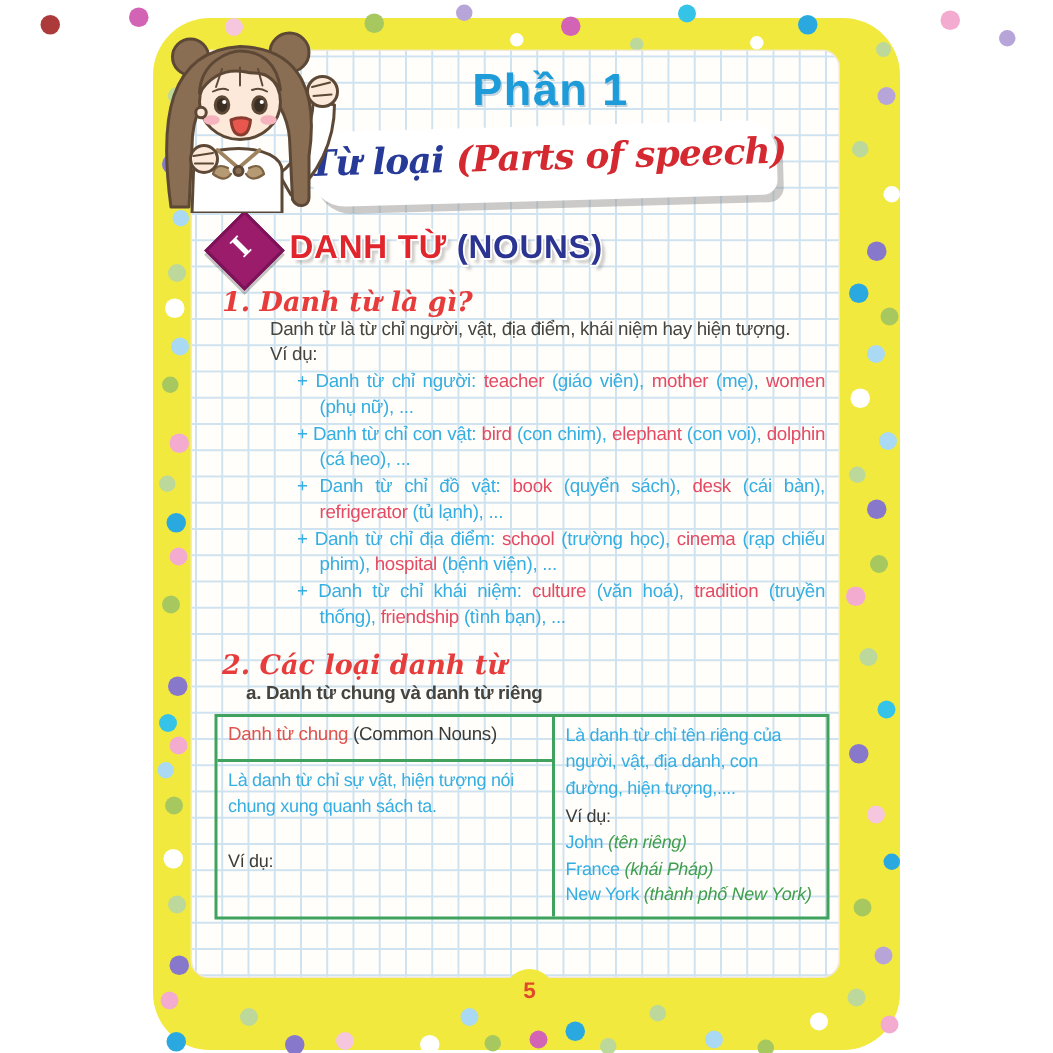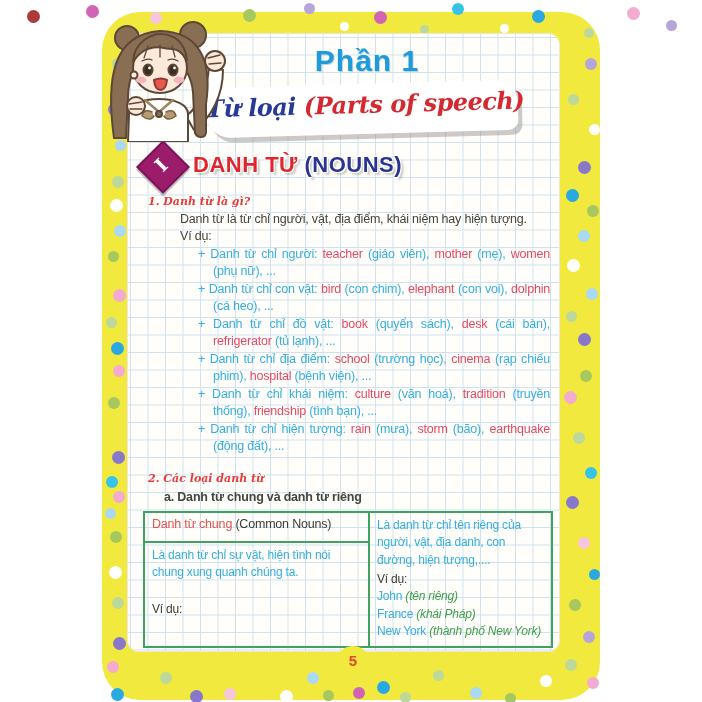--- a/index.html
+++ b/index.html
@@ -64,21 +64,21 @@
   .section-heading .h-vi{color:var(--heading-red,#e0262c);}
   .section-heading .h-en{color:var(--heading-navy,#2b3490);margin-top:24px;}
   
   .content{
     position:absolute;left:148px;top:193px;width:402px;z-index:4;
     font-size:12.5px;line-height:17.5px;letter-spacing:-.2px;
     color:var(--body-dark,#45443f);
   }
   .script-head{
     font-family:"DejaVu Serif",serif;font-style:italic;font-weight:bold;
-    font-size:11px;color:var(--section-red,#e63c3c);letter-spacing:0;
+    font-size:18px;color:var(--section-red,#e63c3c);letter-spacing:0;
   }
   .para{margin-left:32px;}
   .vidu{margin-left:32px;}
   .bullet{margin-left:50px;padding-left:15px;text-indent:-15px;text-align:justify;}
   .c-blue{color:var(--label-blue,#35aee2);}
   .c-red{color:var(--word-red,#e44a63);}
   .c-green{color:var(--green-text,#3f9e4d);font-style:italic;}
   .types-block{margin-top:14px;}
   .sub-a{margin-left:16px;font-weight:bold;margin-top:2px;}
   
@@ -251,34 +251,33 @@
 <div class="content">
   <div class="script-head">1. Danh từ là gì?</div>
   <div class="para">Danh từ là từ chỉ người, vật, địa điểm, khái niệm hay hiện tượng.</div>
   <div class="vidu">Ví dụ:</div>
   <div id="bullet-list">
       <div class="bullet"><span class="c-blue">+ </span><span class="c-blue">Danh từ chỉ người: </span><span class="c-red">teacher</span><span class="c-blue"> (giáo viên), </span><span class="c-red">mother</span><span class="c-blue"> (mẹ), </span><span class="c-red">women</span><span class="c-blue"> (phụ nữ), </span><span class="c-blue">...</span></div>
       <div class="bullet"><span class="c-blue">+ </span><span class="c-blue">Danh từ chỉ con vật: </span><span class="c-red">bird</span><span class="c-blue"> (con chim), </span><span class="c-red">elephant</span><span class="c-blue"> (con voi), </span><span class="c-red">dolphin</span><span class="c-blue"> (cá heo), </span><span class="c-blue">...</span></div>
       <div class="bullet"><span class="c-blue">+ </span><span class="c-blue">Danh từ chỉ đồ vật: </span><span class="c-red">book</span><span class="c-blue"> (quyển sách), </span><span class="c-red">desk</span><span class="c-blue"> (cái bàn), </span><span class="c-red">refrigerator</span><span class="c-blue"> (tủ lạnh), </span><span class="c-blue">...</span></div>
       <div class="bullet"><span class="c-blue">+ </span><span class="c-blue">Danh từ chỉ địa điểm: </span><span class="c-red">school</span><span class="c-blue"> (trường học), </span><span class="c-red">cinema</span><span class="c-blue"> (rạp chiếu phim), </span><span class="c-red">hospital</span><span class="c-blue"> (bệnh viện), </span><span class="c-blue">...</span></div>
       <div class="bullet"><span class="c-blue">+ </span><span class="c-blue">Danh từ chỉ khái niệm: </span><span class="c-red">culture</span><span class="c-blue"> (văn hoá), </span><span class="c-red">tradition</span><span class="c-blue"> (truyền thống), </span><span class="c-red">friendship</span><span class="c-blue"> (tình bạn), </span><span class="c-blue">...</span></div>
-      <div class="bullet"><span class="c-blue">+ </span><span class="c-blue">Danh từ chỉ hiện tượng: </span><span class="c-red">rain</span><span class="c-blue"> (mưa), </span><span class="c-red">storm</span><span class="c-blue"> (bão), </span><span class="c-red">earthquake</span><span class="c-blue"> (động đất), </span><span class="c-blue">...</span></div>
     </div>
 
   <div class="types-block">
     <div class="script-head">2. Các loại danh từ</div>
     <div class="sub-a">a. Danh từ chung và danh từ riêng</div>
 
     <div class="ntable">
       <div class="ncol">
         <div class="th">
           <span class="tt-vi">Danh từ chung </span><span class="tt-en">(Common Nouns)</span>
         </div>
         <div class="tbody">
-          <div class="def">Là danh từ chỉ sự vật, hiện tình nói chung xung quanh chúng ta.</div>
+          <div class="def">Là danh từ chỉ sự vật, hiện tượng nói chung xung quanh sách ta.</div>
           <div class="vd-label">Ví dụ:</div>
         </div>
       </div>
       <div class="ncol right">
         <div class="tbody">
           <div class="def">Là danh từ chỉ tên riêng của người, vật, địa danh, con đường, hiện tượng,....</div>
           <div class="vd-label">Ví dụ:</div>
           <div class="ex-list" id="ex-list-1">
               <div class="ex-line"><span class="c-blue">John </span><span class="c-green">(tên riêng)</span></div>
               <div class="ex-line"><span class="c-blue">France </span><span class="c-green">(khái Pháp)</span></div>

